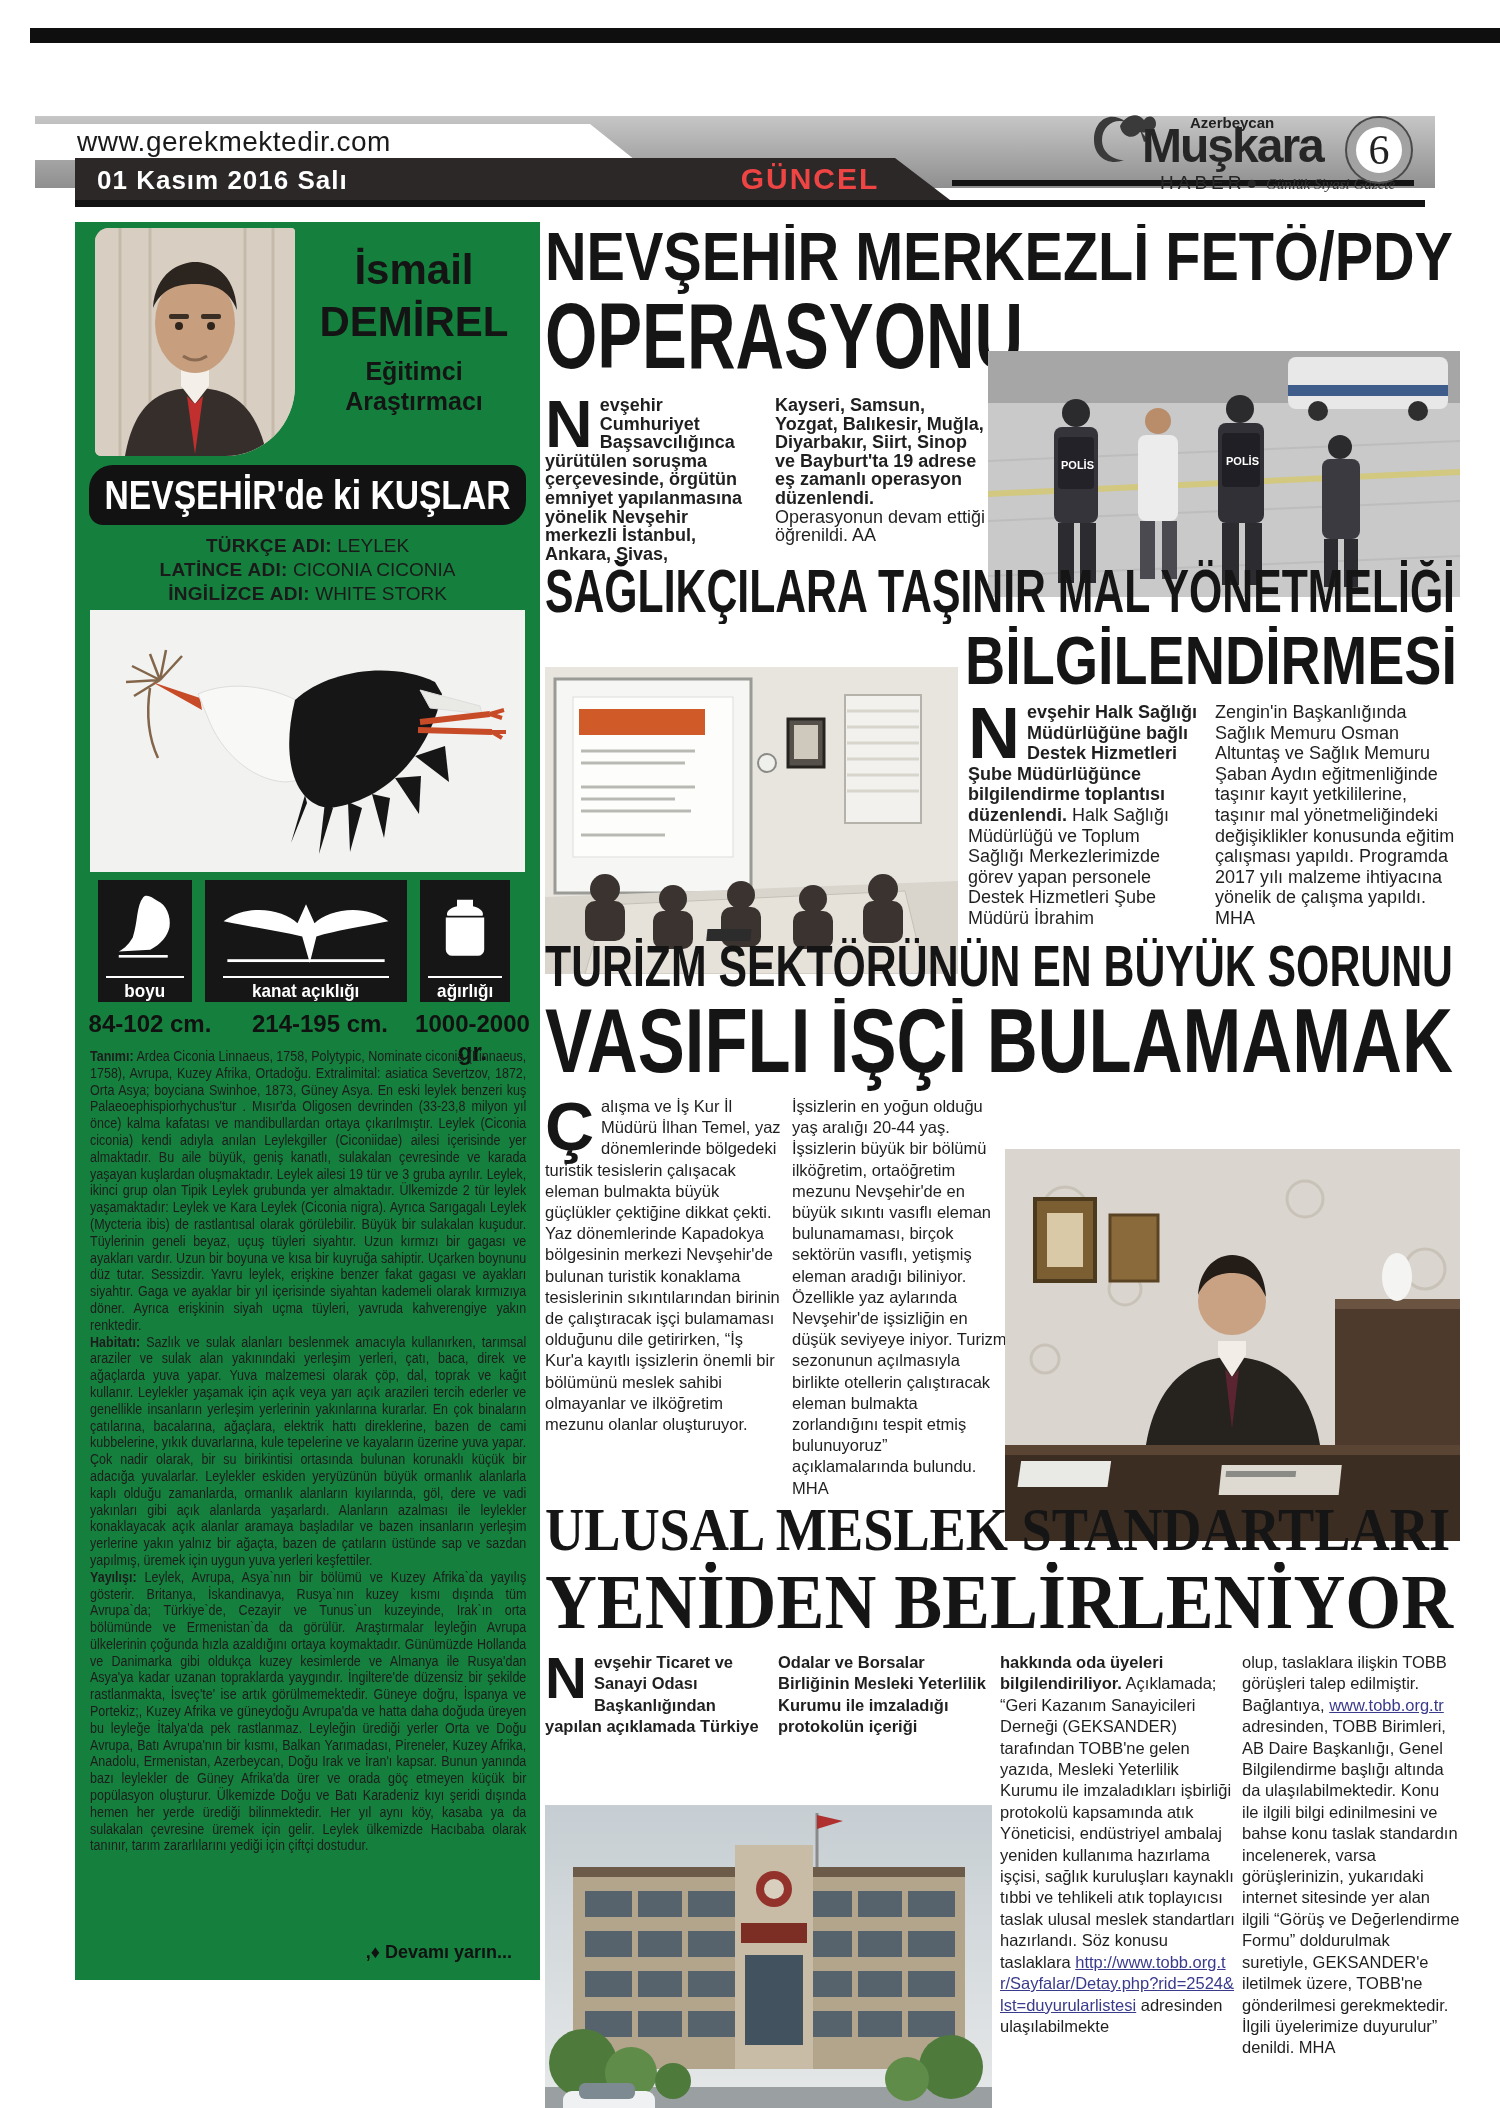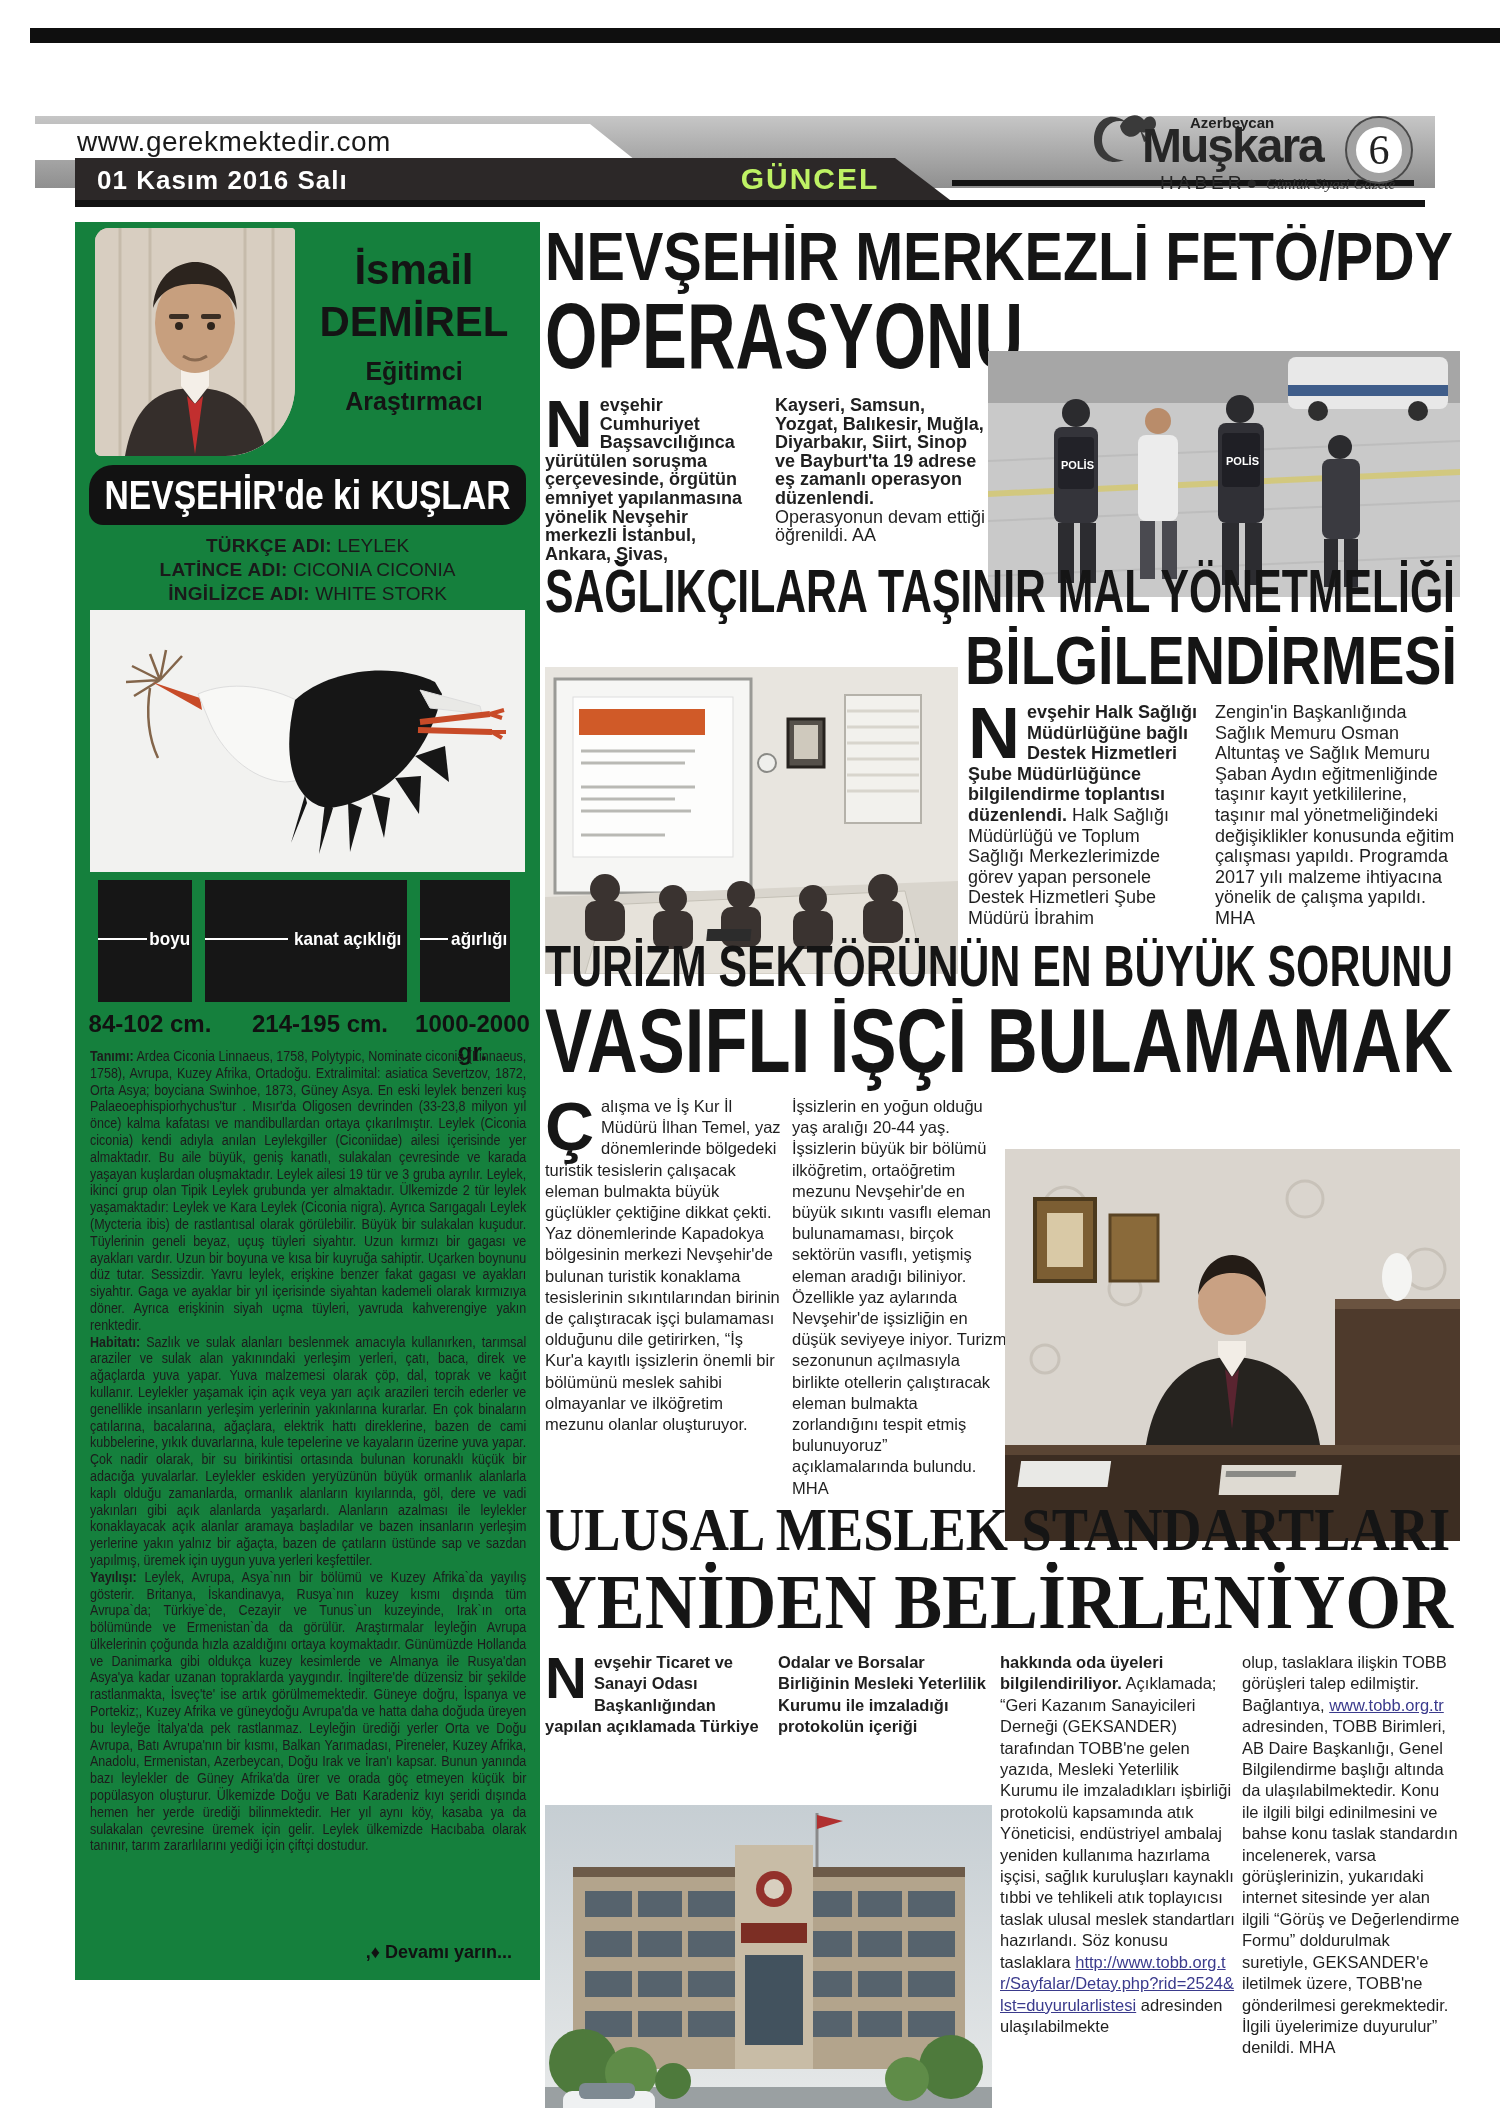--- a/index.html
+++ b/index.html
@@ -12,21 +12,21 @@
   .band{left:35px;top:116px;width:1400px;height:72px;
         background:linear-gradient(to bottom,#c6c6c6,#8f8f8f);}
   .url-chip{left:35px;top:124px;width:600px;height:36px;background:#ffffff;
         clip-path:polygon(0 0,555px 0,600px 36px,0 36px);
         display:flex;align-items:center;padding-left:42px;box-sizing:border-box;
         font-size:28px;letter-spacing:.5px;color:#1a1a1a;}
   .date-bar{left:75px;top:158px;width:875px;height:42px;background:#2c2828;
         clip-path:polygon(0 0,calc(100% - 55px) 0,100% 100%,0 100%);}
   .date-text{position:absolute;left:22px;top:7px;font-size:26px;font-weight:600;color:#fff;letter-spacing:1px;}
   .guncel{position:absolute;left:630px;top:4px;width:210px;text-align:center;
-        font-size:30px;font-weight:bold;color:#bef264;letter-spacing:2px;}
+        font-size:30px;font-weight:bold;color:#ef4444;letter-spacing:2px;}
   .right-line{left:952px;top:180px;width:462px;height:6px;background:#141414;}
   .header-rule{left:75px;top:200px;width:1350px;height:7px;background:#121212;}
 
   
   .logo{left:1090px;top:100px;width:260px;height:100px;}
   .logo .region{position:absolute;left:100px;top:14px;font-size:15px;font-weight:bold;color:#222;}
   .logo .name{position:absolute;left:52px;top:18px;font-size:48px;font-weight:bold;color:#262626;
         letter-spacing:-2px;}
   .logo .sub{position:absolute;left:70px;top:72px;font-size:19px;font-weight:normal;color:#262626;letter-spacing:4px;}
   .logo .dot{position:absolute;left:156px;top:72px;font-size:19px;color:#262626;}
@@ -46,22 +46,22 @@
   .author .n2{font-size:42px;font-weight:bold;line-height:52px;}
   .author .r{font-size:25px;font-weight:bold;line-height:30px;margin-top:6px;}
   .banner{position:absolute;left:14px;top:243px;width:437px;height:60px;background:#121212;
         border-radius:24px 14px 24px 14px;display:flex;align-items:center;justify-content:center;}
   .banner span{color:#fff;font-size:41px;font-weight:bold;white-space:nowrap;
         display:inline-block;transform:scaleX(.82);}
   .bird-names{position:absolute;left:0;top:312px;width:465px;text-align:center;}
   .bird-names div{font-size:19px;line-height:24px;color:#1a1a1a;}
   .bird-names b{letter-spacing:.3px;}
   .stork-box{position:absolute;left:15px;top:388px;width:435px;height:262px;background:#f2f2f0;}
-  .stat{position:absolute;background:#161616;height:122px;display:flex;flex-direction:row;
-        align-items:center;justify-content:flex-end;padding-bottom:5px;box-sizing:border-box;}
+  .stat{position:absolute;background:#161616;height:122px;display:flex;flex-direction:column;
+        align-items:center;justify-content:flex-end;box-sizing:border-box;}
   .stat svg{flex:1;}
   .stat .ln{width:82%;height:2px;background:#fff;margin:2px 0 2px 0;}
   .stat .lb{color:#fff;font-size:19px;font-weight:bold;white-space:nowrap;transform:scaleX(.9);}
   .stat-val{position:absolute;top:788px;font-size:24px;font-weight:bold;text-align:center;color:#111;}
   .side-text{position:absolute;left:15px;top:826px;width:437px;}
   .sq{width:540px;transform:scaleX(.808);transform-origin:0 0;text-align:justify;
       font-size:15.5px;line-height:16.8px;color:#1c1c1c;}
   .sq p{margin:0;}
   .side-footer{position:absolute;right:28px;top:1720px;font-size:18px;font-weight:bold;color:#111;}
 

